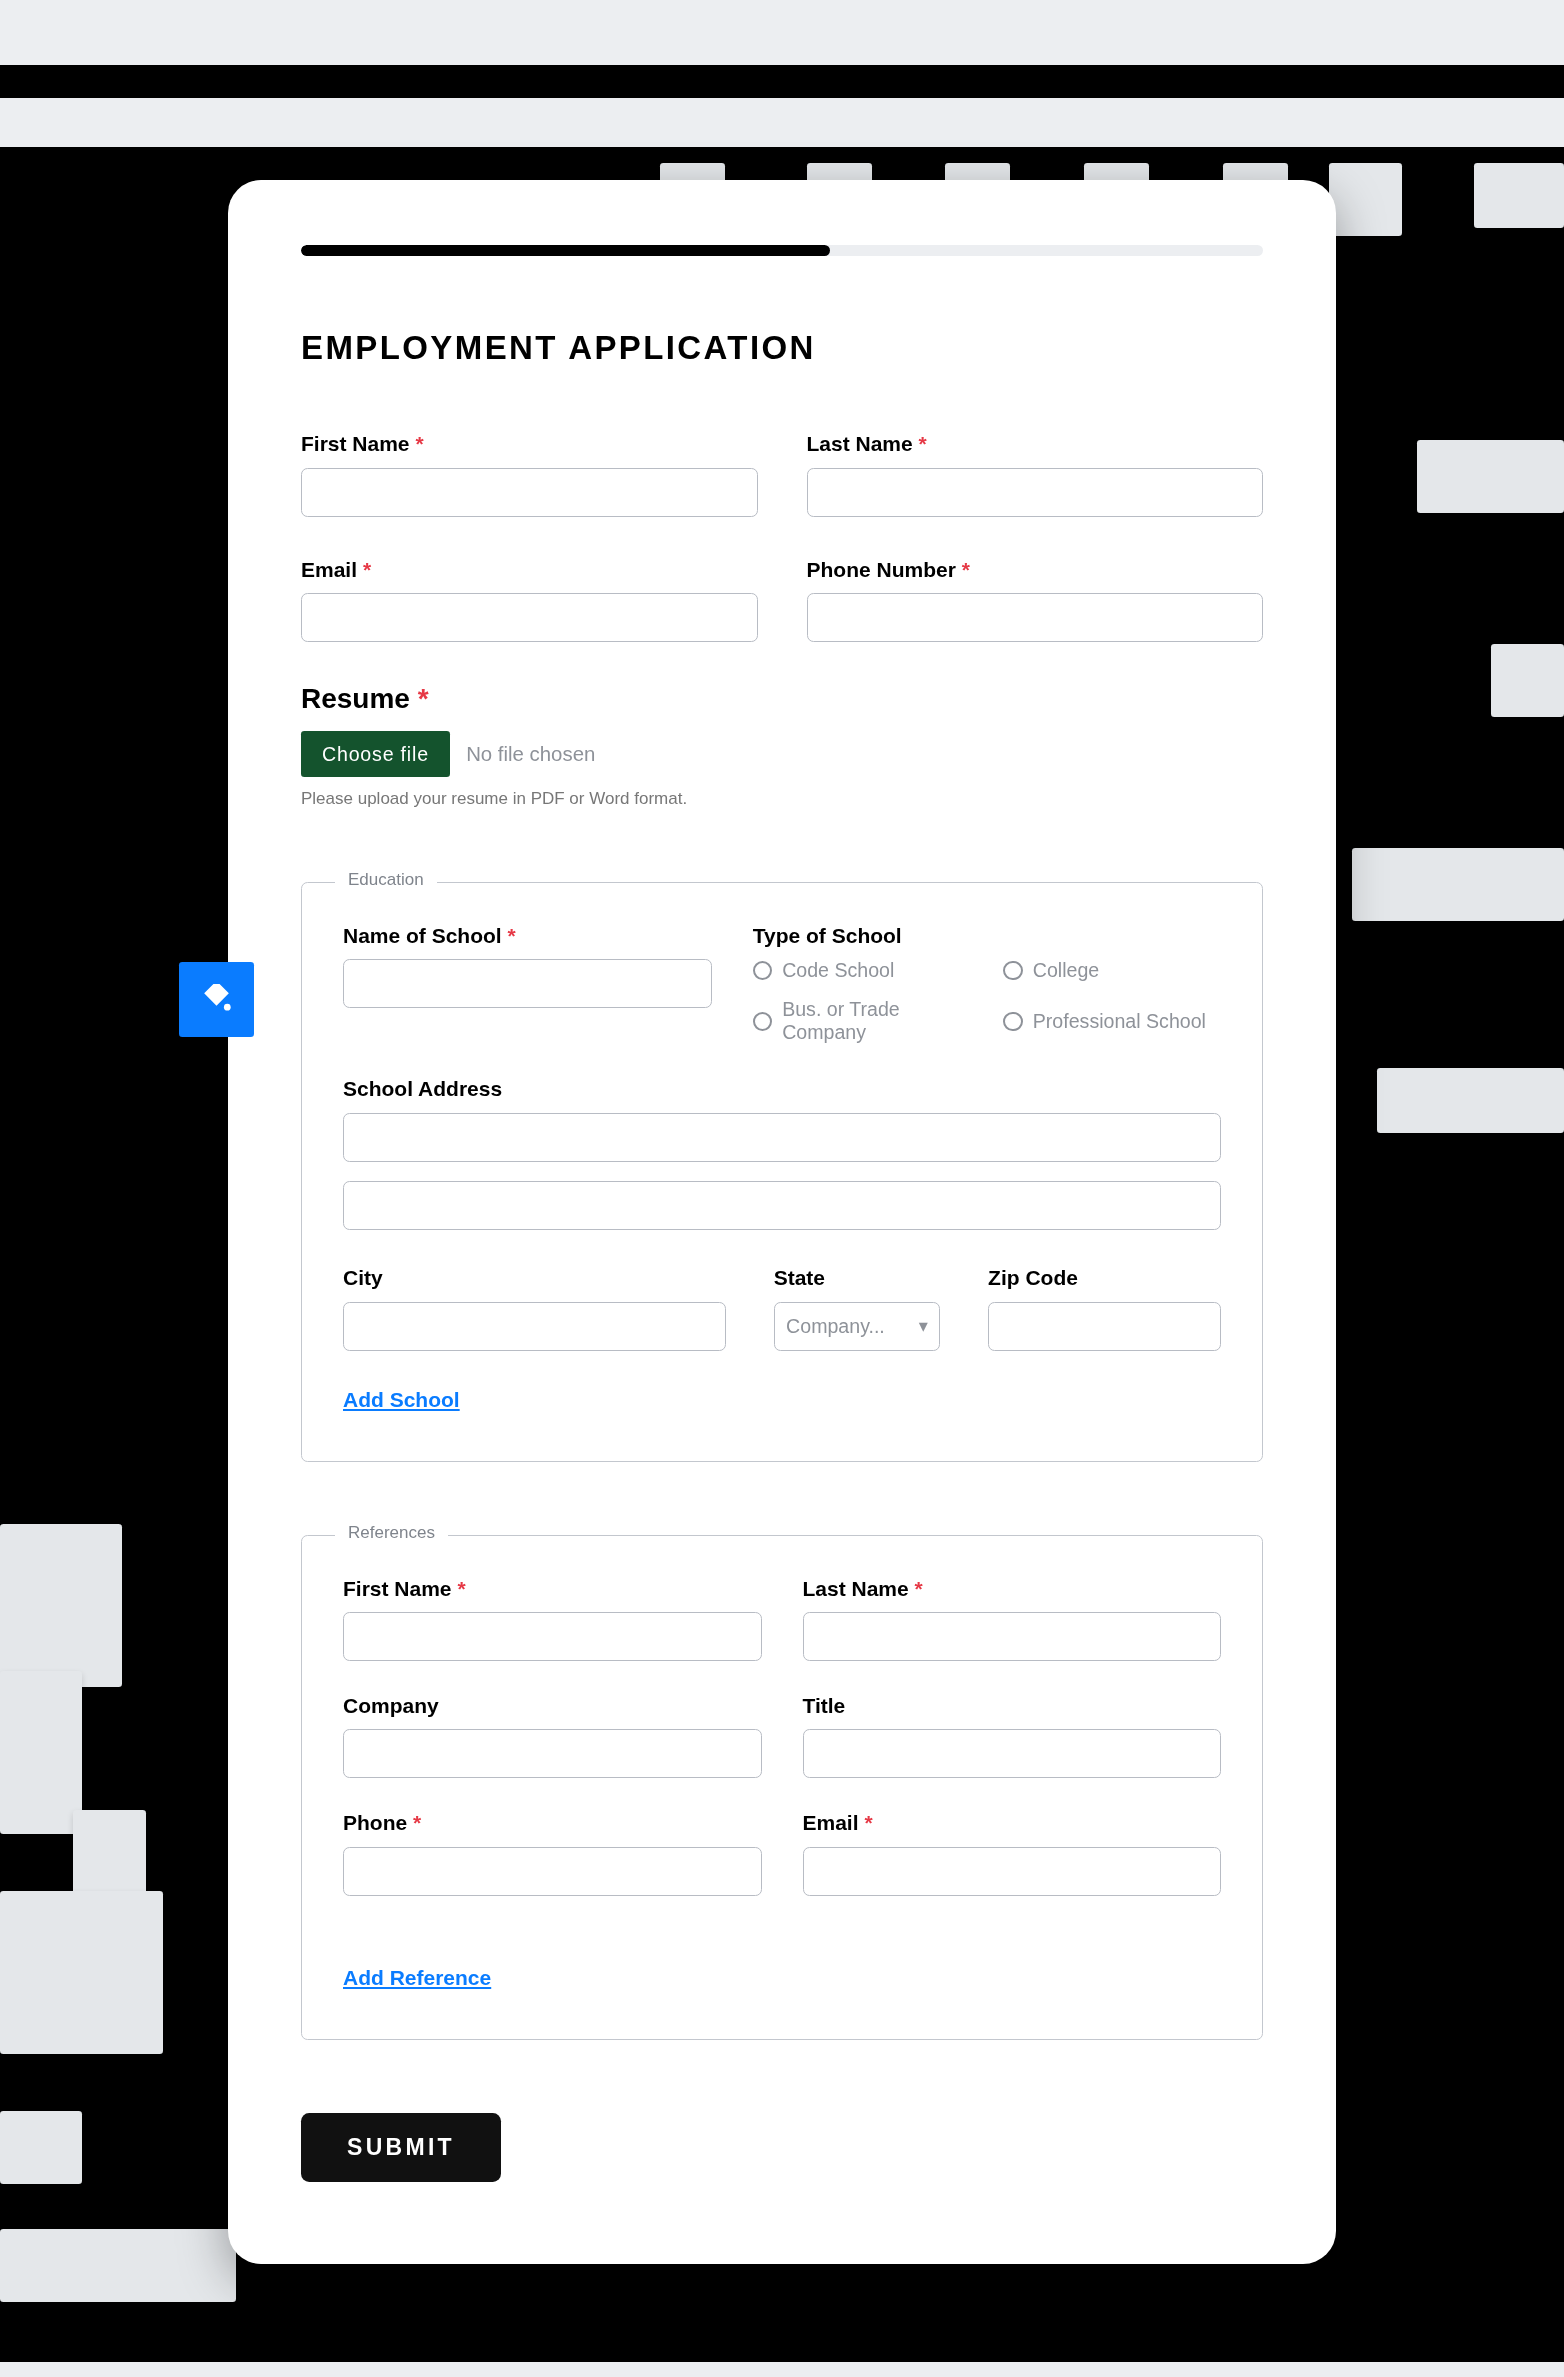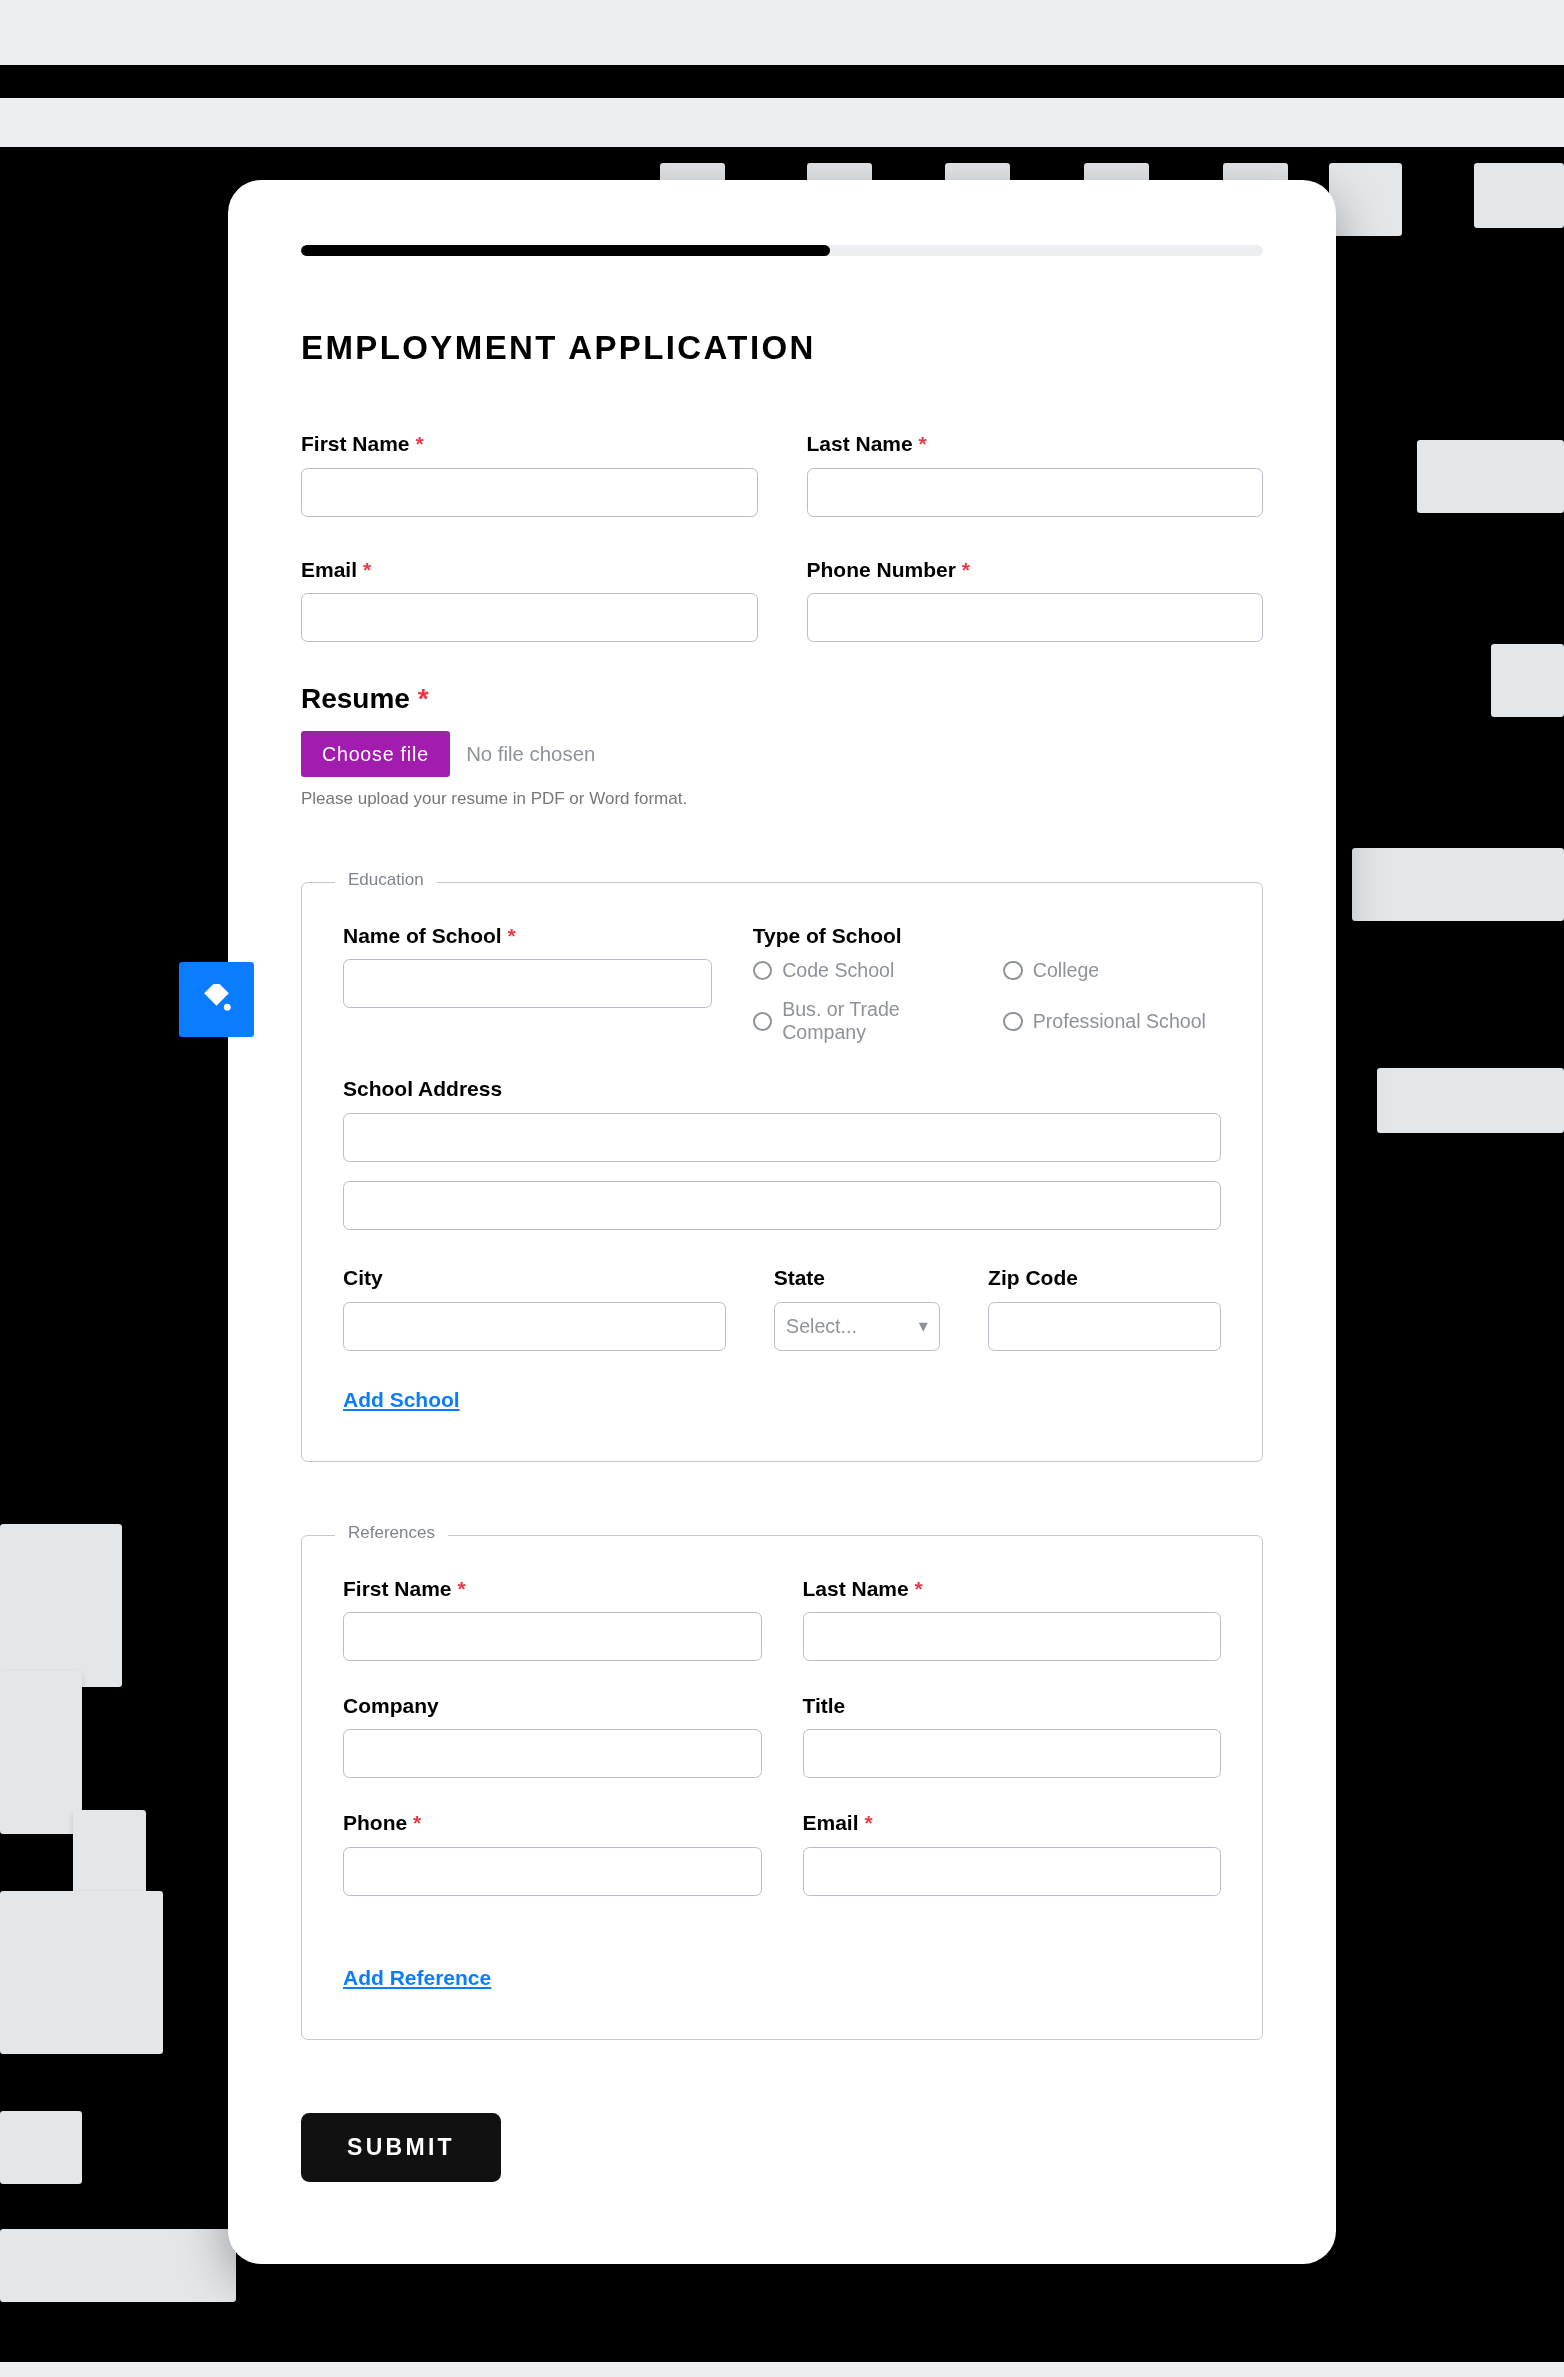--- a/index.html
+++ b/index.html
@@ -55,21 +55,21 @@
 
   input[type="text"] {
     width: 100%; height: 49px;
     border: 1.6px solid #b8bcc4; border-radius: 6.5px;
     padding: 0 13px; font-size: 19.6px; background: #fff;
   }
 
   .resume-label { font-size: 28px; font-weight: 700; margin-bottom: 16.3px; display: block; }
   .file-row { display: flex; align-items: center; gap: 16.3px; margin-bottom: 11.4px; }
   .choose-file-btn {
-    background: #a21caf; color: #fff; border: none; font-size: 19.6px;
+    background: #14532d; color: #fff; border: none; font-size: 19.6px;
     padding: 11.4px 21px; border-radius: 3.3px; letter-spacing: 0.8px; cursor: pointer;
   }
   .file-status { color: #8e9299; font-size: 20.4px; }
   .file-note { color: #777; font-size: 17px; }
 
   .fieldset {
     border: 1.6px solid #c3c7ce; border-radius: 6.5px;
     padding: 41px 41px 49px 41px; margin-top: 73px; position: relative;
   }
   .fieldset-legend {
@@ -228,21 +228,21 @@
       <input type="text" class="full-input" style="">
 
       <div class="cityrow" style="margin-top:16.3px;gap:48px;">
         <div class="city-col">
           <label class="field-label">City</label>
           <input type="text" style="">
         </div>
         <div class="state-col">
           <label class="field-label">State</label>
           <div class="select-box">
-            <span>Select...</span>
+            <span>Company...</span>
             <span class="chevron">▾</span>
           </div>
         </div>
         <div class="zip-col">
           <label class="field-label">Zip Code</label>
           <input type="text" style="">
         </div>
       </div>
 
       <a class="add-link">Add School</a>

